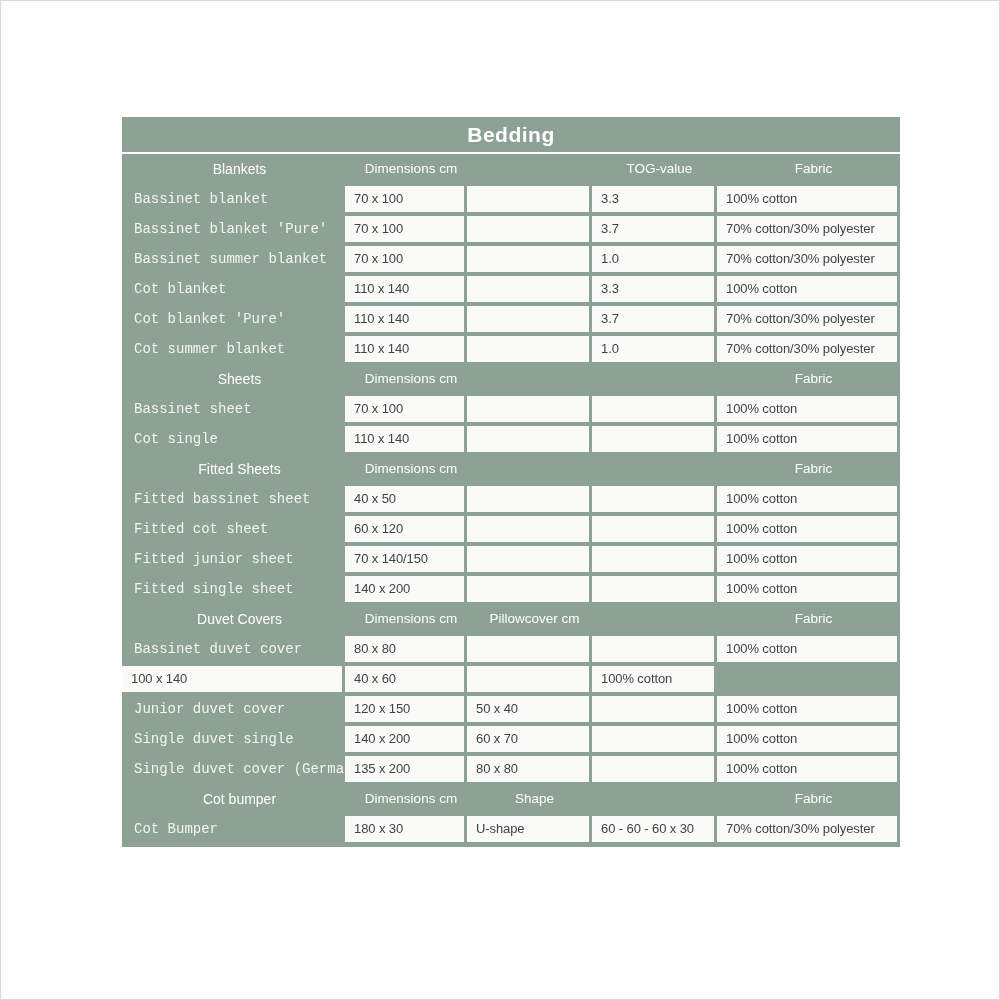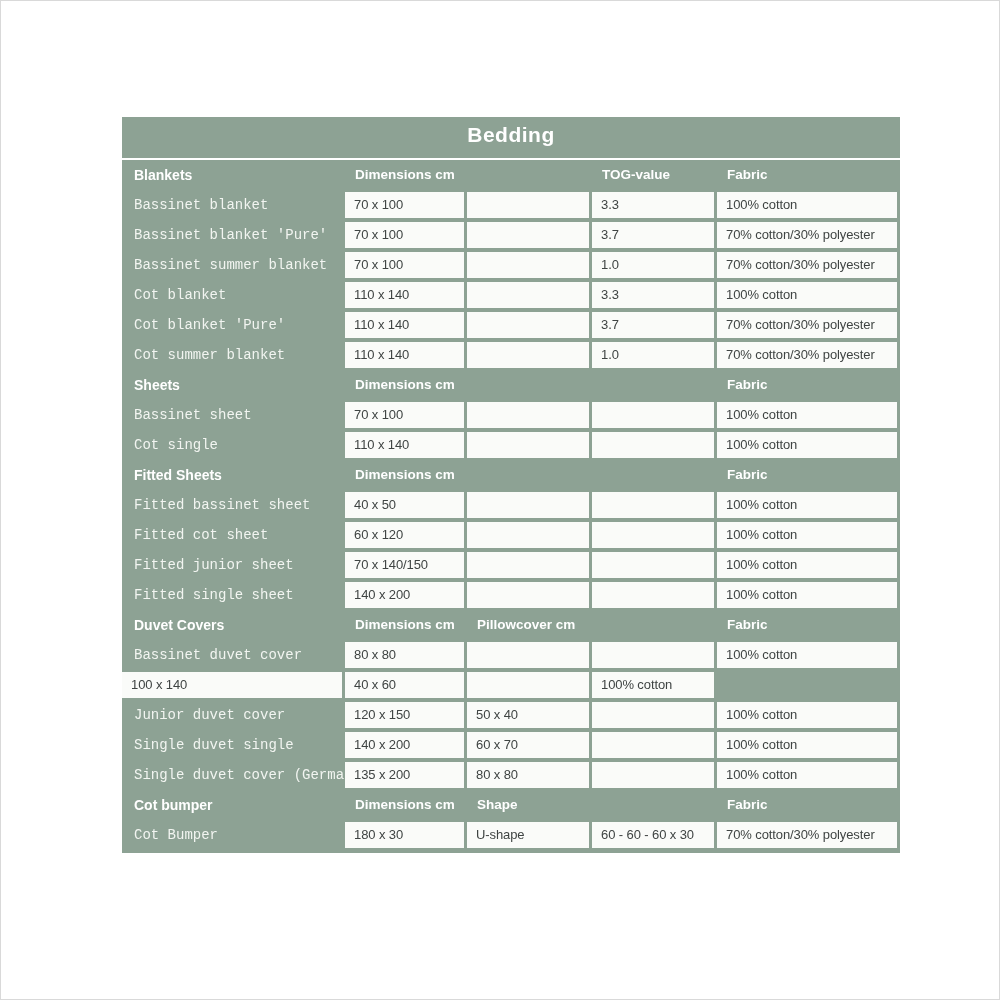--- a/index.html
+++ b/index.html
@@ -24,41 +24,42 @@
     pointer-events: none;
   }
   .bedding-table {
     position: absolute;
     left: 122px; top: 117px;
     width: 778px;
     background: var(--table-green);
     padding-bottom: 3px;
   }
   .table-title {
-    height: 41px; line-height: 35px;
+    height: 35px; line-height: 35px;
     text-align: center;
     color: var(--header-text);
     font-weight: bold;
     font-size: 21px;
     letter-spacing: 0.5px;
   }
   .title-divider { height: 2px; background: #FFFFFF; }
   .row {
     display: grid;
     grid-template-columns: 223px 122px 125px 125px 183px;
     height: 30px;
   }
   .hcell {
     line-height: 30px;
     color: var(--header-text);
-    font-weight: bold;
+    font-weight: normal;
     font-size: 13.5px;
     padding-left: 10px;
     white-space: nowrap;
     overflow: hidden;
+    text-align: center;
   }
   .hcell.c0 { padding-left: 12px; font-size: 14px; }
   .label-cell {
     line-height: 30px;
     color: var(--label-text);
     font-size: 14px;
     padding-left: 12px;
     white-space: nowrap;
     overflow: hidden;
     font-family: Liberation Mono, monospace;

